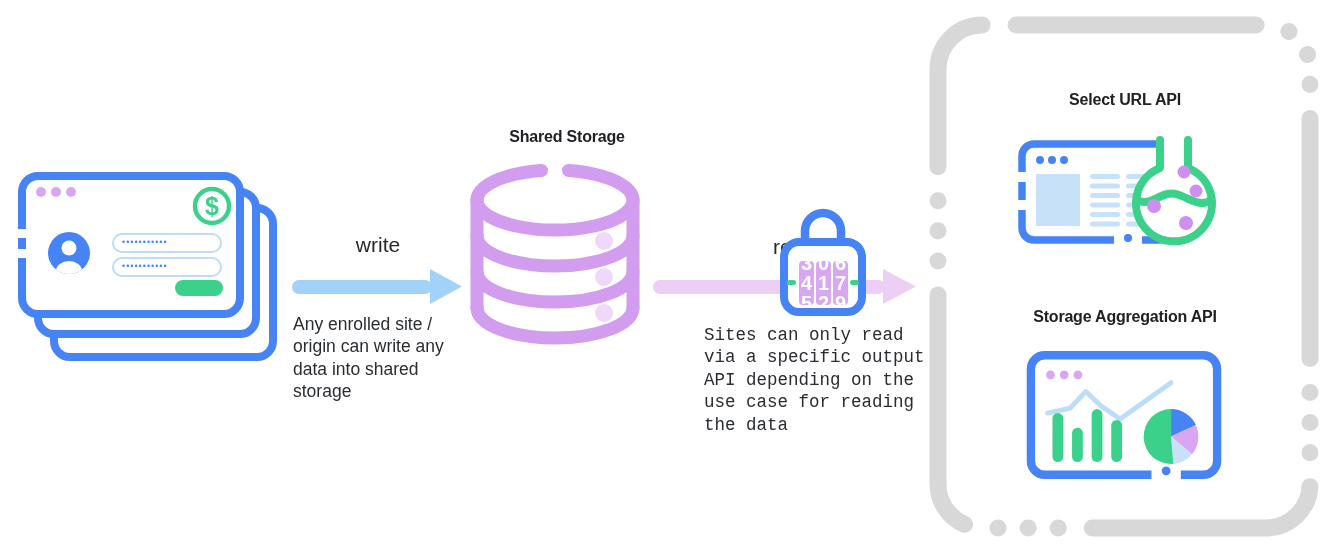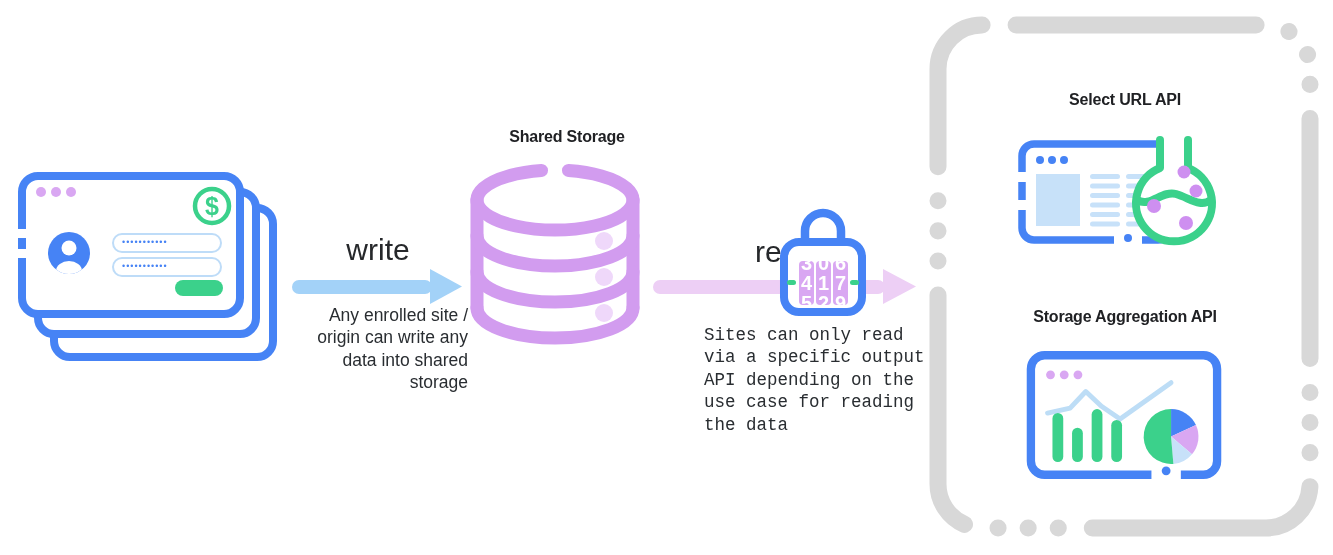--- a/index.html
+++ b/index.html
@@ -32,21 +32,21 @@
            display: flex; align-items: center; padding-left: 8px; }
   .field span { font-size: 9px; letter-spacing: 1px; color: #4683F5; line-height: 1;
                 transform: translateY(-1px); white-space: nowrap; overflow: hidden; }
 
   .login-btn { position: absolute; left: 175px; top: 280px; width: 48px; height: 16px;
                border-radius: 8px; background: #3BD18B; z-index: 4; }
 
   
   .h-title { position: absolute; font-size: 16px; font-weight: 700; color: #202124;
              text-align: center; letter-spacing: -0.2px; }
-  .flow-label { position: absolute; font-size: 30px; font-weight: 400; color: #26282B; text-align: center; }
+  .flow-label { position: absolute; font-size: 21px; font-weight: 400; color: #26282B; text-align: center; }
   .caption { position: absolute; font-size: 17.5px; line-height: 1.28; color: #292D31; }
 
   svg text { font-family: "Liberation Sans", sans-serif; }
 </style>
 </head>
 <body>
 
 <div class="stage">
 
   <div class="win win-back"></div>
@@ -82,21 +82,21 @@
 
   <div class="login-btn"></div>
 
   <div class="flow-label" style="left:296px; top:233px; width:164px;">write</div>
 
   <svg class="abs" style="left:290px; top:268px;" width="175" height="37" viewBox="0 0 175 37">
     <rect x="2" y="12" width="140" height="14" rx="7" fill="#A3D2F8"></rect>
     <polygon points="140,1 172,18.5 140,36" fill="#A3D2F8"></polygon>
   </svg>
 
-  <div class="caption" style="left:293px; top:304px; width:175px;text-align:right;">Any enrolled site / origin can write any data into shared storage</div>
+  <div class="caption" style="left:293px; top:313px; width:175px;">Any enrolled site / origin can write any data into shared storage</div>
 
   <div class="h-title" style="left:442px; top:128px; width:250px;">Shared Storage</div>
 
   <svg class="abs" style="left:460px; top:158px;" width="190" height="195" viewBox="0 0 190 195">
     <g fill="none" stroke="#D29CEF" stroke-width="13" stroke-linecap="round">
       <path d="M108.5,12.5 A78,30 0 1 1 81.5,12.5"></path>
       <path d="M17,42 V150"></path>
       <path d="M173,42 V150"></path>
       <path d="M17,78 A78,30 0 0 0 173,78"></path>
       <path d="M17,114 A78,30 0 0 0 173,114"></path>

